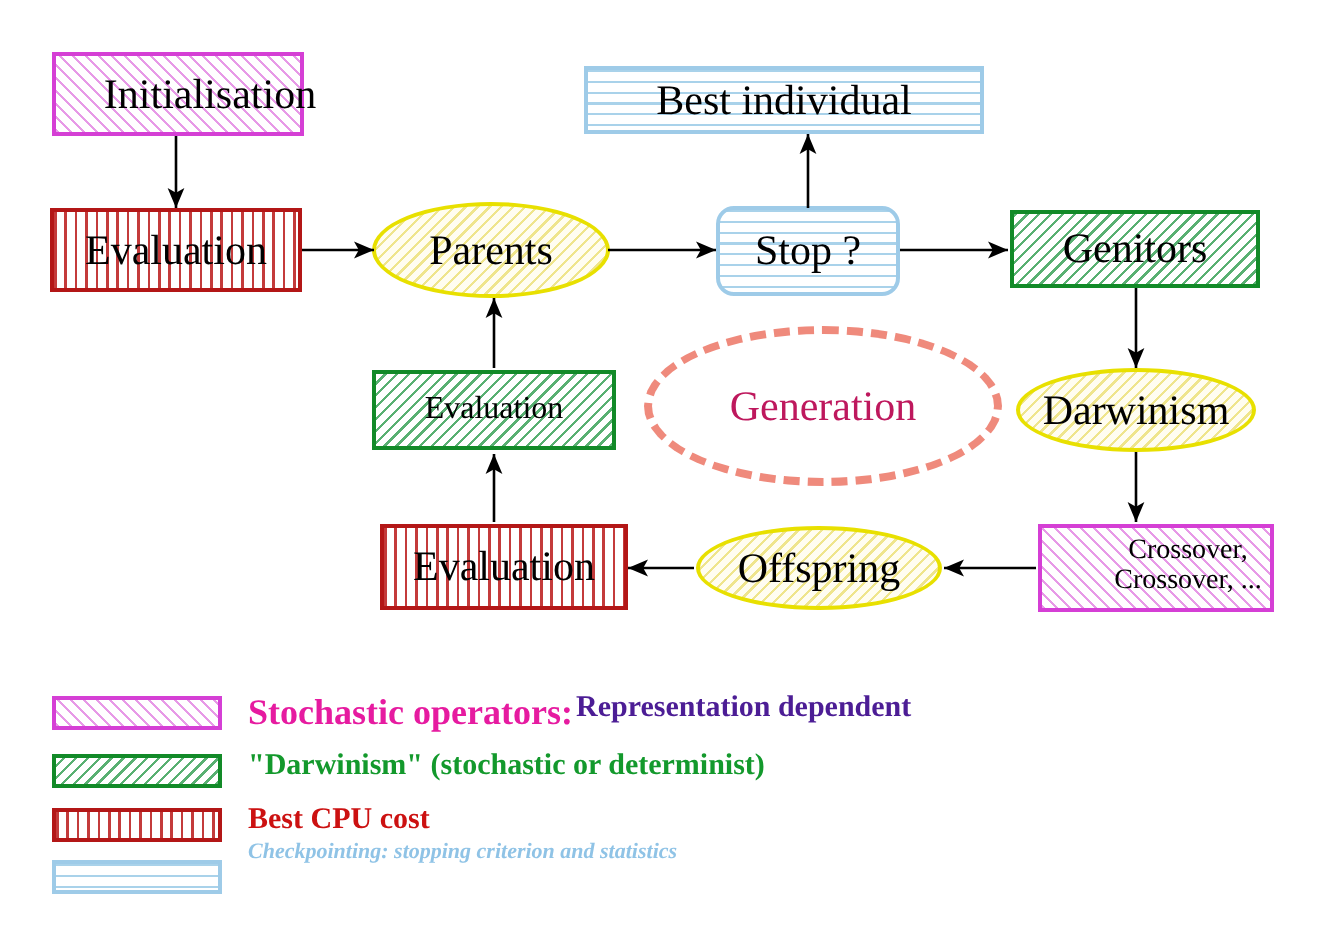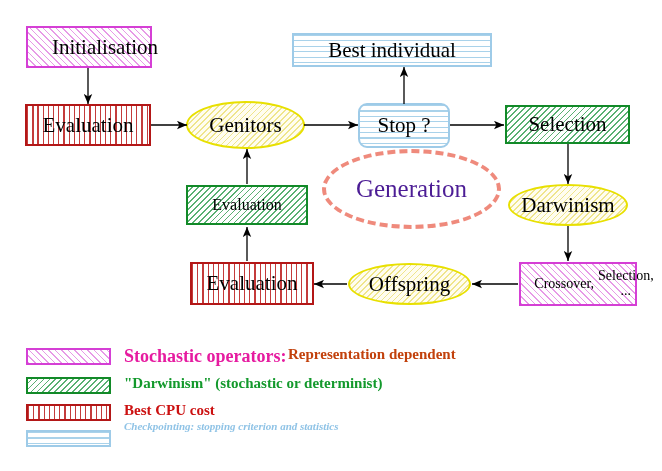--- a/index.html
+++ b/index.html
@@ -50,21 +50,21 @@
   .ellipse{border-radius:50%;}
   .rounded{border-radius:9px;}
 
   .lbl{position:relative;z-index:2;padding:0 2px;}
 
   
   .legend-swatch{position:absolute;width:85px;height:17px;box-sizing:border-box;}
   .legend-text{position:absolute;white-space:nowrap;font-weight:bold;}
 
   .c-magenta{color:#e61ba0;}
-  .c-gold{color:#c2410c;}
+  .c-gold{color:#4c1d95;}
   .c-green{color:#13992c;}
   .c-red{color:#cc1111;}
   .c-blue{color:#8fc3e6;}
 
   svg.edges{position:absolute;left:0;top:0;width:662px;height:471px;
             pointer-events:none;z-index:1;}
 </style>
 </head>
 <body>
 
@@ -104,58 +104,58 @@
 
   <div class="node fill-magenta" style="left:26px;top:26px;width:126px;height:42px;font-size:21px;">
     <span class="lbl">Initialisation</span>
   </div>
 
   <div class="node fill-red" style="left:25px;top:104px;width:126px;height:42px;font-size:21px;">
     <span class="lbl">Evaluation</span>
   </div>
 
   <div class="node fill-yellow ellipse" style="left:186px;top:101px;width:119px;height:48px;font-size:21px;">
-    <span class="lbl">Genitors</span>
+    <span class="lbl">Parents</span>
   </div>
 
   <div class="node fill-blue rounded" style="left:358px;top:103px;width:92px;height:45px;font-size:21px;">
     <span class="lbl">Stop ?</span>
   </div>
 
   <div class="node fill-blue" style="left:292px;top:33px;width:200px;height:34px;font-size:21px;">
     <span class="lbl">Best individual</span>
   </div>
 
   <div class="node fill-green" style="left:505px;top:105px;width:125px;height:39px;font-size:21px;">
-    <span class="lbl">Selection</span>
+    <span class="lbl">Genitors</span>
   </div>
 
   <div class="node fill-yellow ellipse" style="left:508px;top:184px;width:120px;height:42px;font-size:21px;">
     <span class="lbl">Darwinism</span>
   </div>
 
-  <div class="node fill-magenta" style="left:519px;top:262px;width:118px;height:44px;font-size:14px;flex-direction:row;">
+  <div class="node fill-magenta" style="left:519px;top:262px;width:118px;height:44px;font-size:14px;flex-direction:column;">
     <span class="lbl">Crossover,</span>
-    <span class="lbl">Selection, ...</span>
+    <span class="lbl">Crossover, ...</span>
   </div>
 
   <div class="node fill-yellow ellipse" style="left:348px;top:263px;width:123px;height:42px;font-size:21px;">
     <span class="lbl">Offspring</span>
   </div>
 
   <div class="node fill-red" style="left:190px;top:262px;width:124px;height:43px;font-size:21px;">
     <span class="lbl">Evaluation</span>
   </div>
 
   <div class="node fill-green" style="left:186px;top:185px;width:122px;height:40px;font-size:16px;">
     <span class="lbl">Evaluation</span>
   </div>
 
-  <div class="node" style="left:322px;top:149px;width:179px;height:80px;border:4px dashed #ef8a7c;
-              border-radius:50%;font-size:25px;color:#4c1d95;">
+  <div class="node" style="left:322px;top:163px;width:179px;height:80px;border:4px dashed #ef8a7c;
+              border-radius:50%;font-size:21px;color:#be185d;">
     <span class="lbl">Generation</span>
   </div>
 
   <div>
 
     <div class="legend-swatch fill-magenta" style="left:26px;top:348px;"></div>
     <div class="legend-text c-magenta" style="left:124px;top:346px;font-size:18px;">Stochastic operators:</div>
     <div class="legend-text c-gold" style="left:288px;top:346px;font-size:15px;">Representation dependent</div>
 
     <div class="legend-swatch fill-green" style="left:26px;top:377px;"></div>

